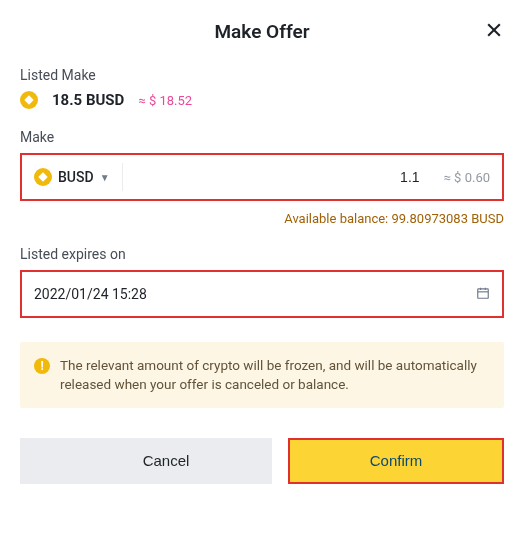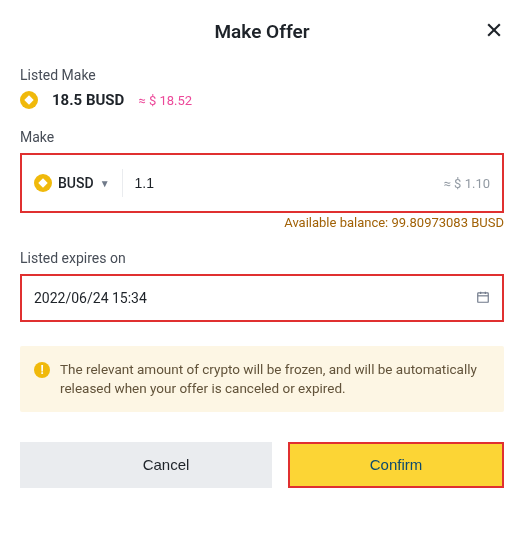--- a/index.html
+++ b/index.html
@@ -56,22 +56,22 @@
     font-size: 15px;
   }
   .price-sub {
     color: #ec4899;
     font-size: 13px;
   }
   .input-box {
     border: 2px solid #e03030;
     display: flex;
     align-items: center;
-    height: 60px;
-    margin-bottom: 2px;
+    height: 48px;
+    margin-bottom: 10px;
     background: #fff;
   }
   .currency-select {
     display: flex;
     align-items: center;
     gap: 6px;
     padding: 0 12px;
     border-right: 1px solid #eaecef;
     height: 28px;
     cursor: pointer;
@@ -84,20 +84,21 @@
     font-size: 10px;
     color: #707a8a;
   }
   .amount-input {
     flex: 1;
     border: none;
     outline: none;
     padding: 0 12px;
     font-size: 14px;
     color: #1e2329;
+    text-align: right;
   }
   .approx {
     padding: 0 12px;
     color: #929aa3;
     font-size: 13px;
   }
   .balance {
     text-align: right;
     font-size: 13px;
     color: #a16207;
@@ -202,38 +203,38 @@
   <div class="currency-select">
     <span class="busd-icon">
       <svg viewBox="0 0 24 24" fill="#fff">
           <rect x="4" y="4" width="16" height="16" transform="rotate(45 12 12)"></rect>
         </svg>
     </span>
     <span class="currency-name">BUSD</span>
     <span class="caret">▼</span>
   </div>
   <input class="amount-input" value="1.1" style="">
-  <div class="approx">≈ $ 1.10</div>
+  <div class="approx">≈ $ 0.60</div>
 </div>
 <div class="balance">Available balance: 99.80973083 BUSD</div>
 
 <div class="label">Listed expires on</div>
 <div class="date-box">
-  <div class="date-val">2022/06/24 15:34</div>
+  <div class="date-val">2022/01/24 15:28</div>
   <div class="cal-icon">
     <svg width="14" height="14" viewBox="0 0 24 24" fill="currentColor">
       <rect x="3" y="5" width="18" height="16" rx="1" fill="none" stroke="currentColor" stroke-width="2"></rect>
       <line x1="3" y1="10" x2="21" y2="10" stroke="currentColor" stroke-width="2"></line>
       <line x1="8" y1="3" x2="8" y2="7" stroke="currentColor" stroke-width="2"></line>
       <line x1="16" y1="3" x2="16" y2="7" stroke="currentColor" stroke-width="2"></line>
     </svg>
   </div>
 </div>
 
 <div class="notice">
   <span class="notice-icon">!</span>
-  <div class="notice-text">The relevant amount of crypto will be frozen, and will be automatically released when your offer is canceled or expired.</div>
+  <div class="notice-text">The relevant amount of crypto will be frozen, and will be automatically released when your offer is canceled or balance.</div>
 </div>
 
 <div class="buttons">
   <button class="btn btn-cancel">Cancel</button>
   <button class="btn btn-confirm">Confirm</button>
 </div>
 
 </body></html>

